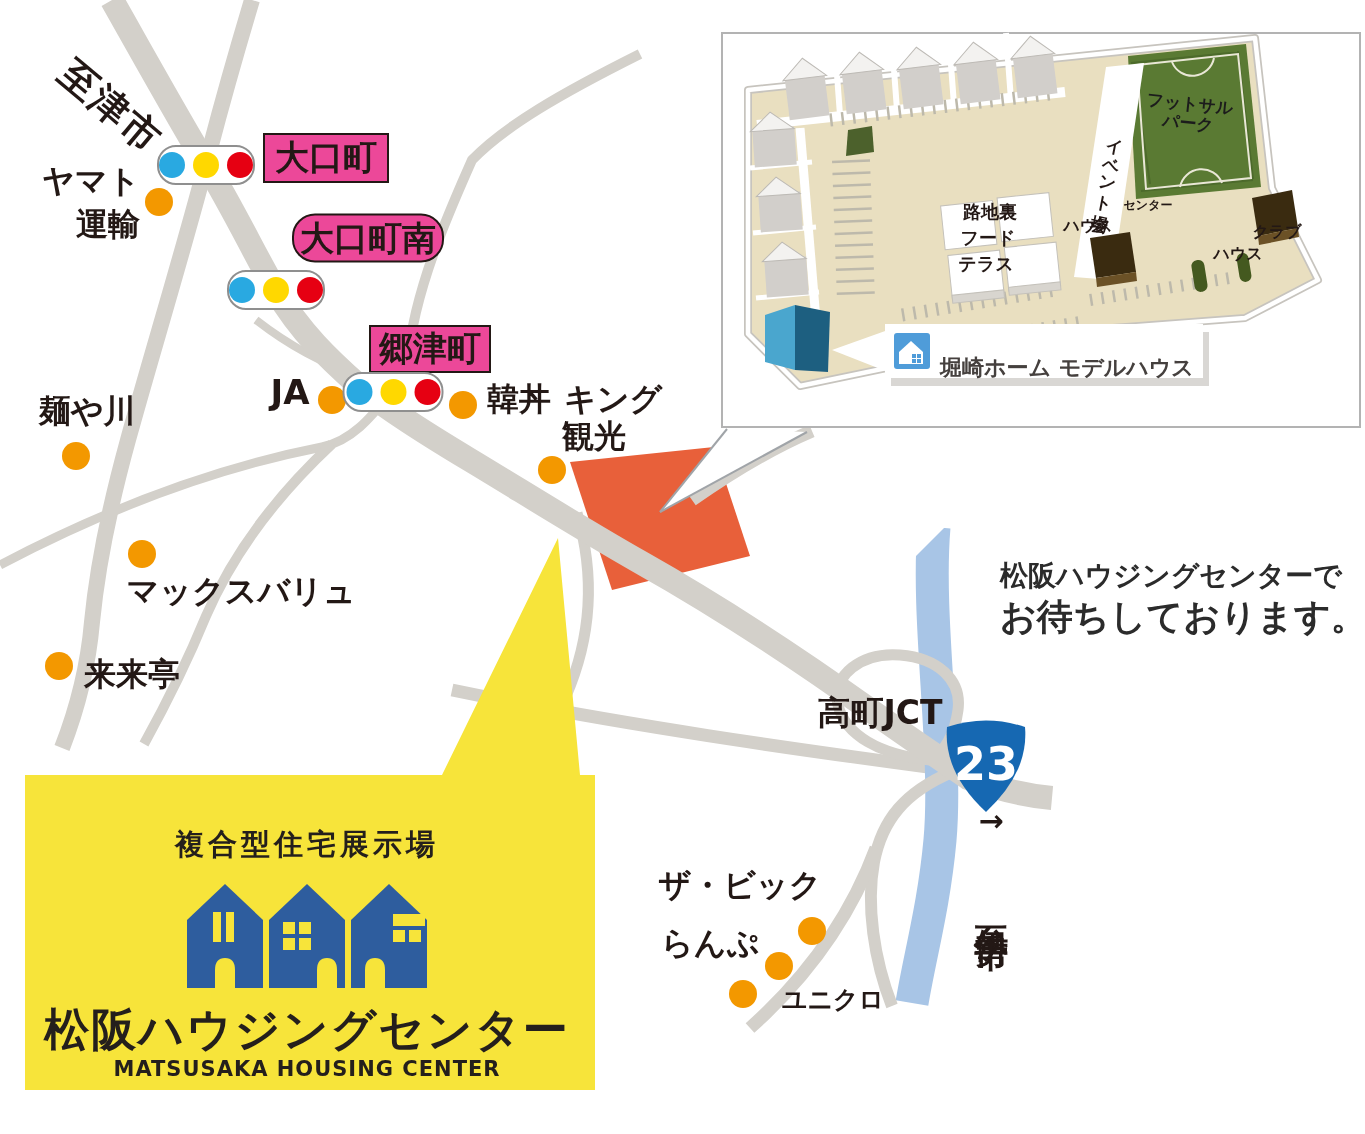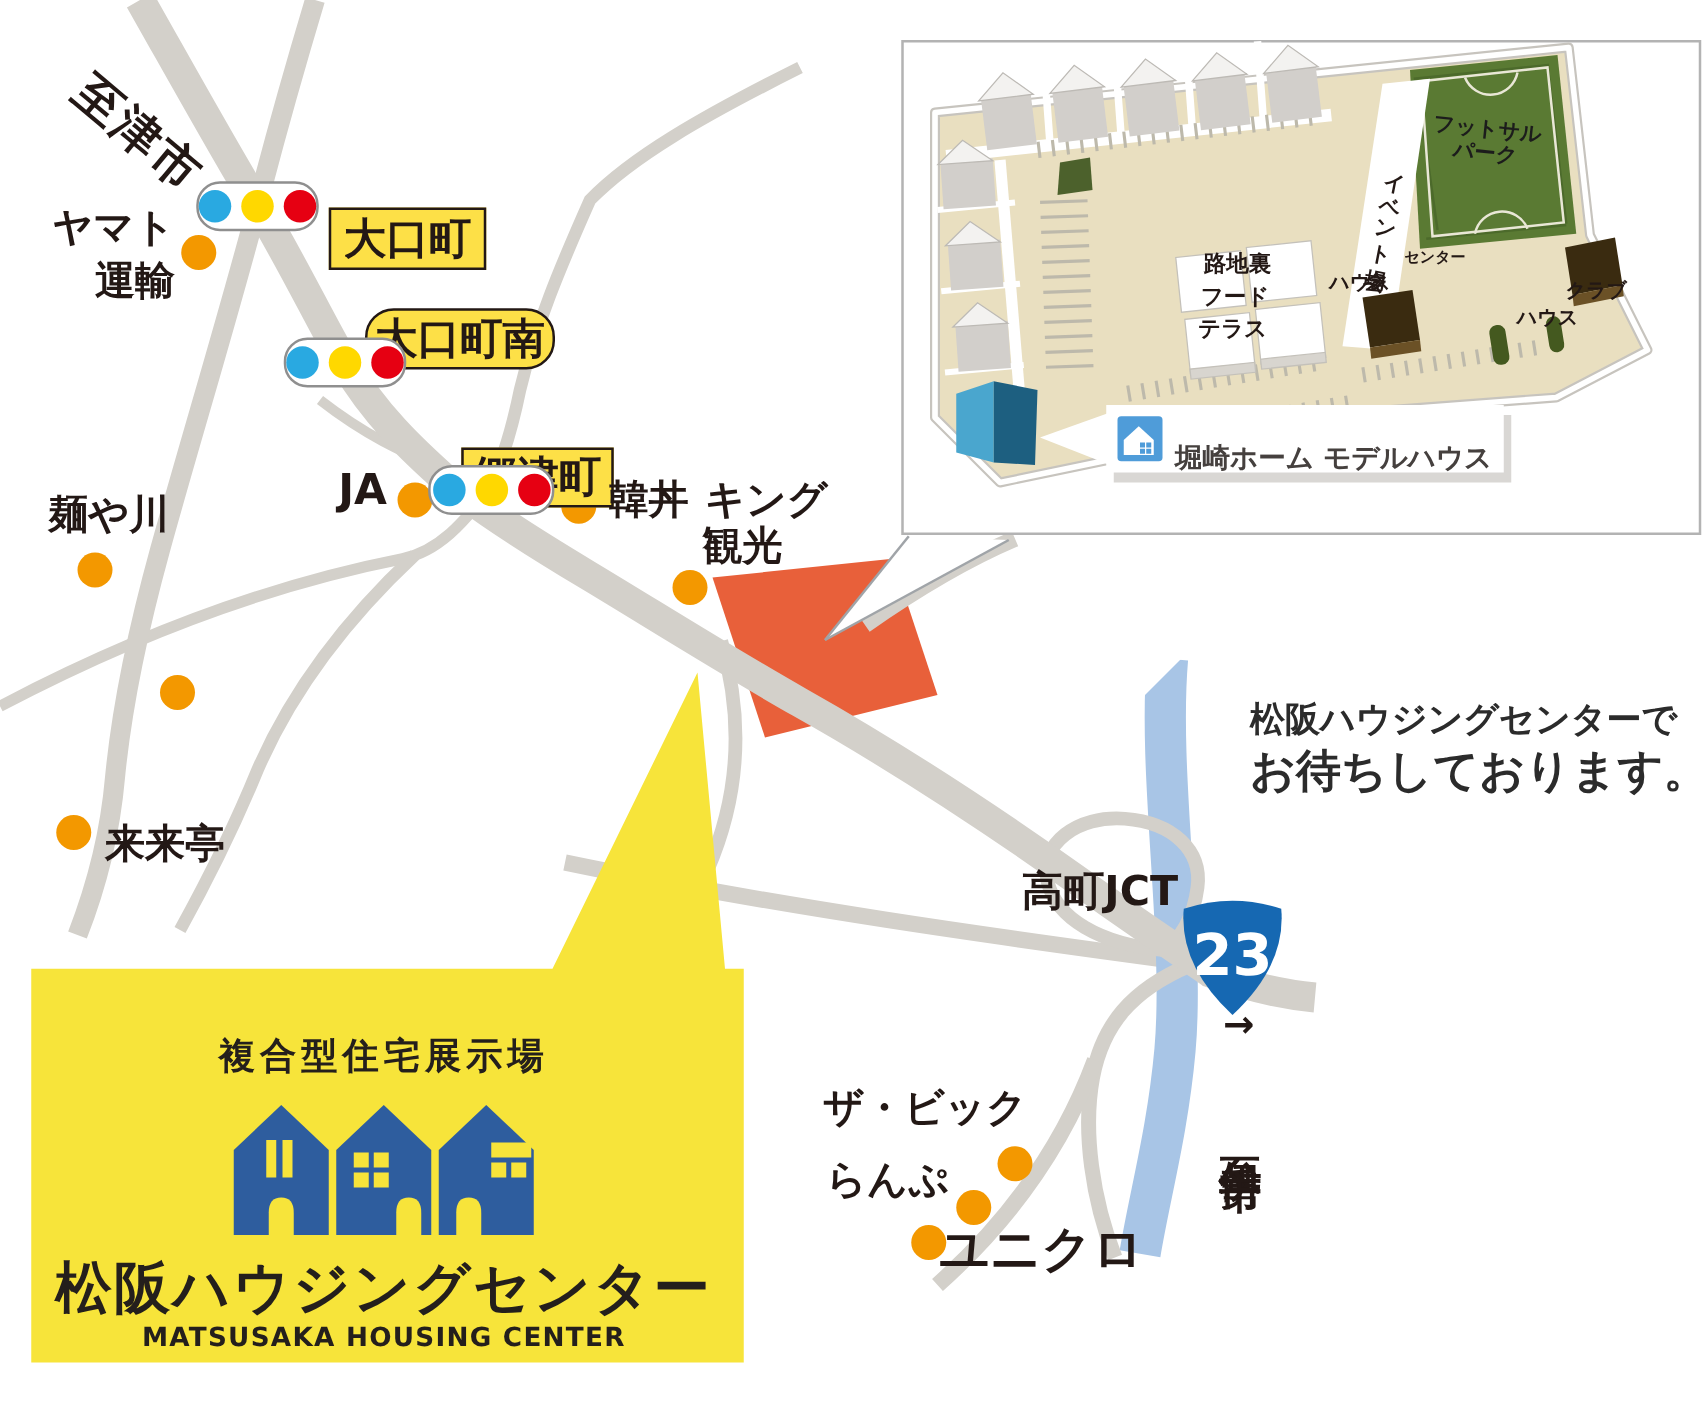--- a/index.html
+++ b/index.html
@@ -2,23 +2,23 @@
 <html><head>
 <meta charset="utf-8">
 <style>
   html,body{margin:0;padding:0;background:#fff;}
   .stage{position:relative;width:1365px;height:1134px;background:#ffffff;overflow:hidden;
          font-family:"DejaVu Sans",sans-serif;color:#231815;}
   .stage svg{position:absolute;left:0;top:0;}
   .lbl{position:absolute;font-weight:bold;color:#231815;white-space:nowrap;
        transform:translate(-50%,-50%);line-height:1.1;}
   .left-align{transform:translate(0,-50%);}
-  .sign{position:absolute;background:#fde047;border:2px solid #231815;display:flex;
+  .sign{position:absolute;background:#ec4899;border:2px solid #231815;display:flex;
         align-items:center;justify-content:center;transform:translate(-50%,-50%);
-        font-weight:bold;white-space:nowrap;margin-top:33px;}
+        font-weight:bold;white-space:nowrap;}
   .tl{position:absolute;background:#fff;border:2px solid #8f8f8f;border-radius:19px;
       display:flex;gap:8px;align-items:center;justify-content:center;
       transform:translate(-50%,-50%);}
   .tl i{display:block;width:26px;height:26px;border-radius:50%;}
   .sig-b{background:#29a9e1;} .sig-y{background:#ffd800;} .sig-r{background:#e60012;}
   .vert{writing-mode:vertical-rl;text-orientation:upright;}
   .msg{position:absolute;font-weight:bold;color:#2b2b2b;white-space:nowrap;}
 </style>
 </head>
 <body>
@@ -241,24 +241,25 @@
   <i class="sig-b"></i>
   <i class="sig-y"></i>
   <i class="sig-r"></i>
 </div>
 
 <div class="lbl" style="left:290px;top:393px;font-size:34px;">JA</div>
 <div class="lbl" style="left:519px;top:400px;font-size:32px;">韓丼</div>
 <div class="lbl" style="left:613px;top:400px;font-size:32px;">キング</div>
 <div class="lbl" style="left:594px;top:437px;font-size:32px;">観光</div>
 <div class="lbl" style="left:87px;top:412px;font-size:32px;">麺や川</div>
+<div class="lbl" style="left:241px;top:592px;font-size:32px;">マックスバリュ</div>
 <div class="lbl" style="left:132px;top:675px;font-size:32px;">来来亭</div>
 <div class="lbl" style="left:740px;top:886px;font-size:32px;">ザ・ビック</div>
 <div class="lbl" style="left:710px;top:944px;font-size:32px;">らんぷ</div>
-<div class="lbl" style="left:833px;top:1000px;font-size:40px;">ユニクロ</div>
+<div class="lbl" style="left:833px;top:1000px;font-size:25px;">ユニクロ</div>
 
 <div class="lbl" style="left:880px;top:713px;font-size:33px;text-align:right;">高町JCT</div>
 <div class="lbl" style="left:991px;top:820px;font-size:30px;">→</div>
 <div class="lbl vert" style="left:991px;top:905px;font-size:34px;letter-spacing:3px;">至伊勢市</div>
 
 <div class="msg" style="left:1000px;top:557px;font-size:28px;">松阪ハウジングセンターで</div>
 <div class="msg" style="left:1000px;top:593px;font-size:36px;">お待ちしております。</div>
 
 <div class="lbl" style="left:1190px;top:104px;font-size:17px;color:#1c1c1c;transform:translate(-50%,-50%) rotate(6deg);">フットサル</div>
 <div class="lbl" style="left:1188px;top:123px;font-size:17px;color:#1c1c1c;transform:translate(-50%,-50%) rotate(6deg);">パーク</div>

